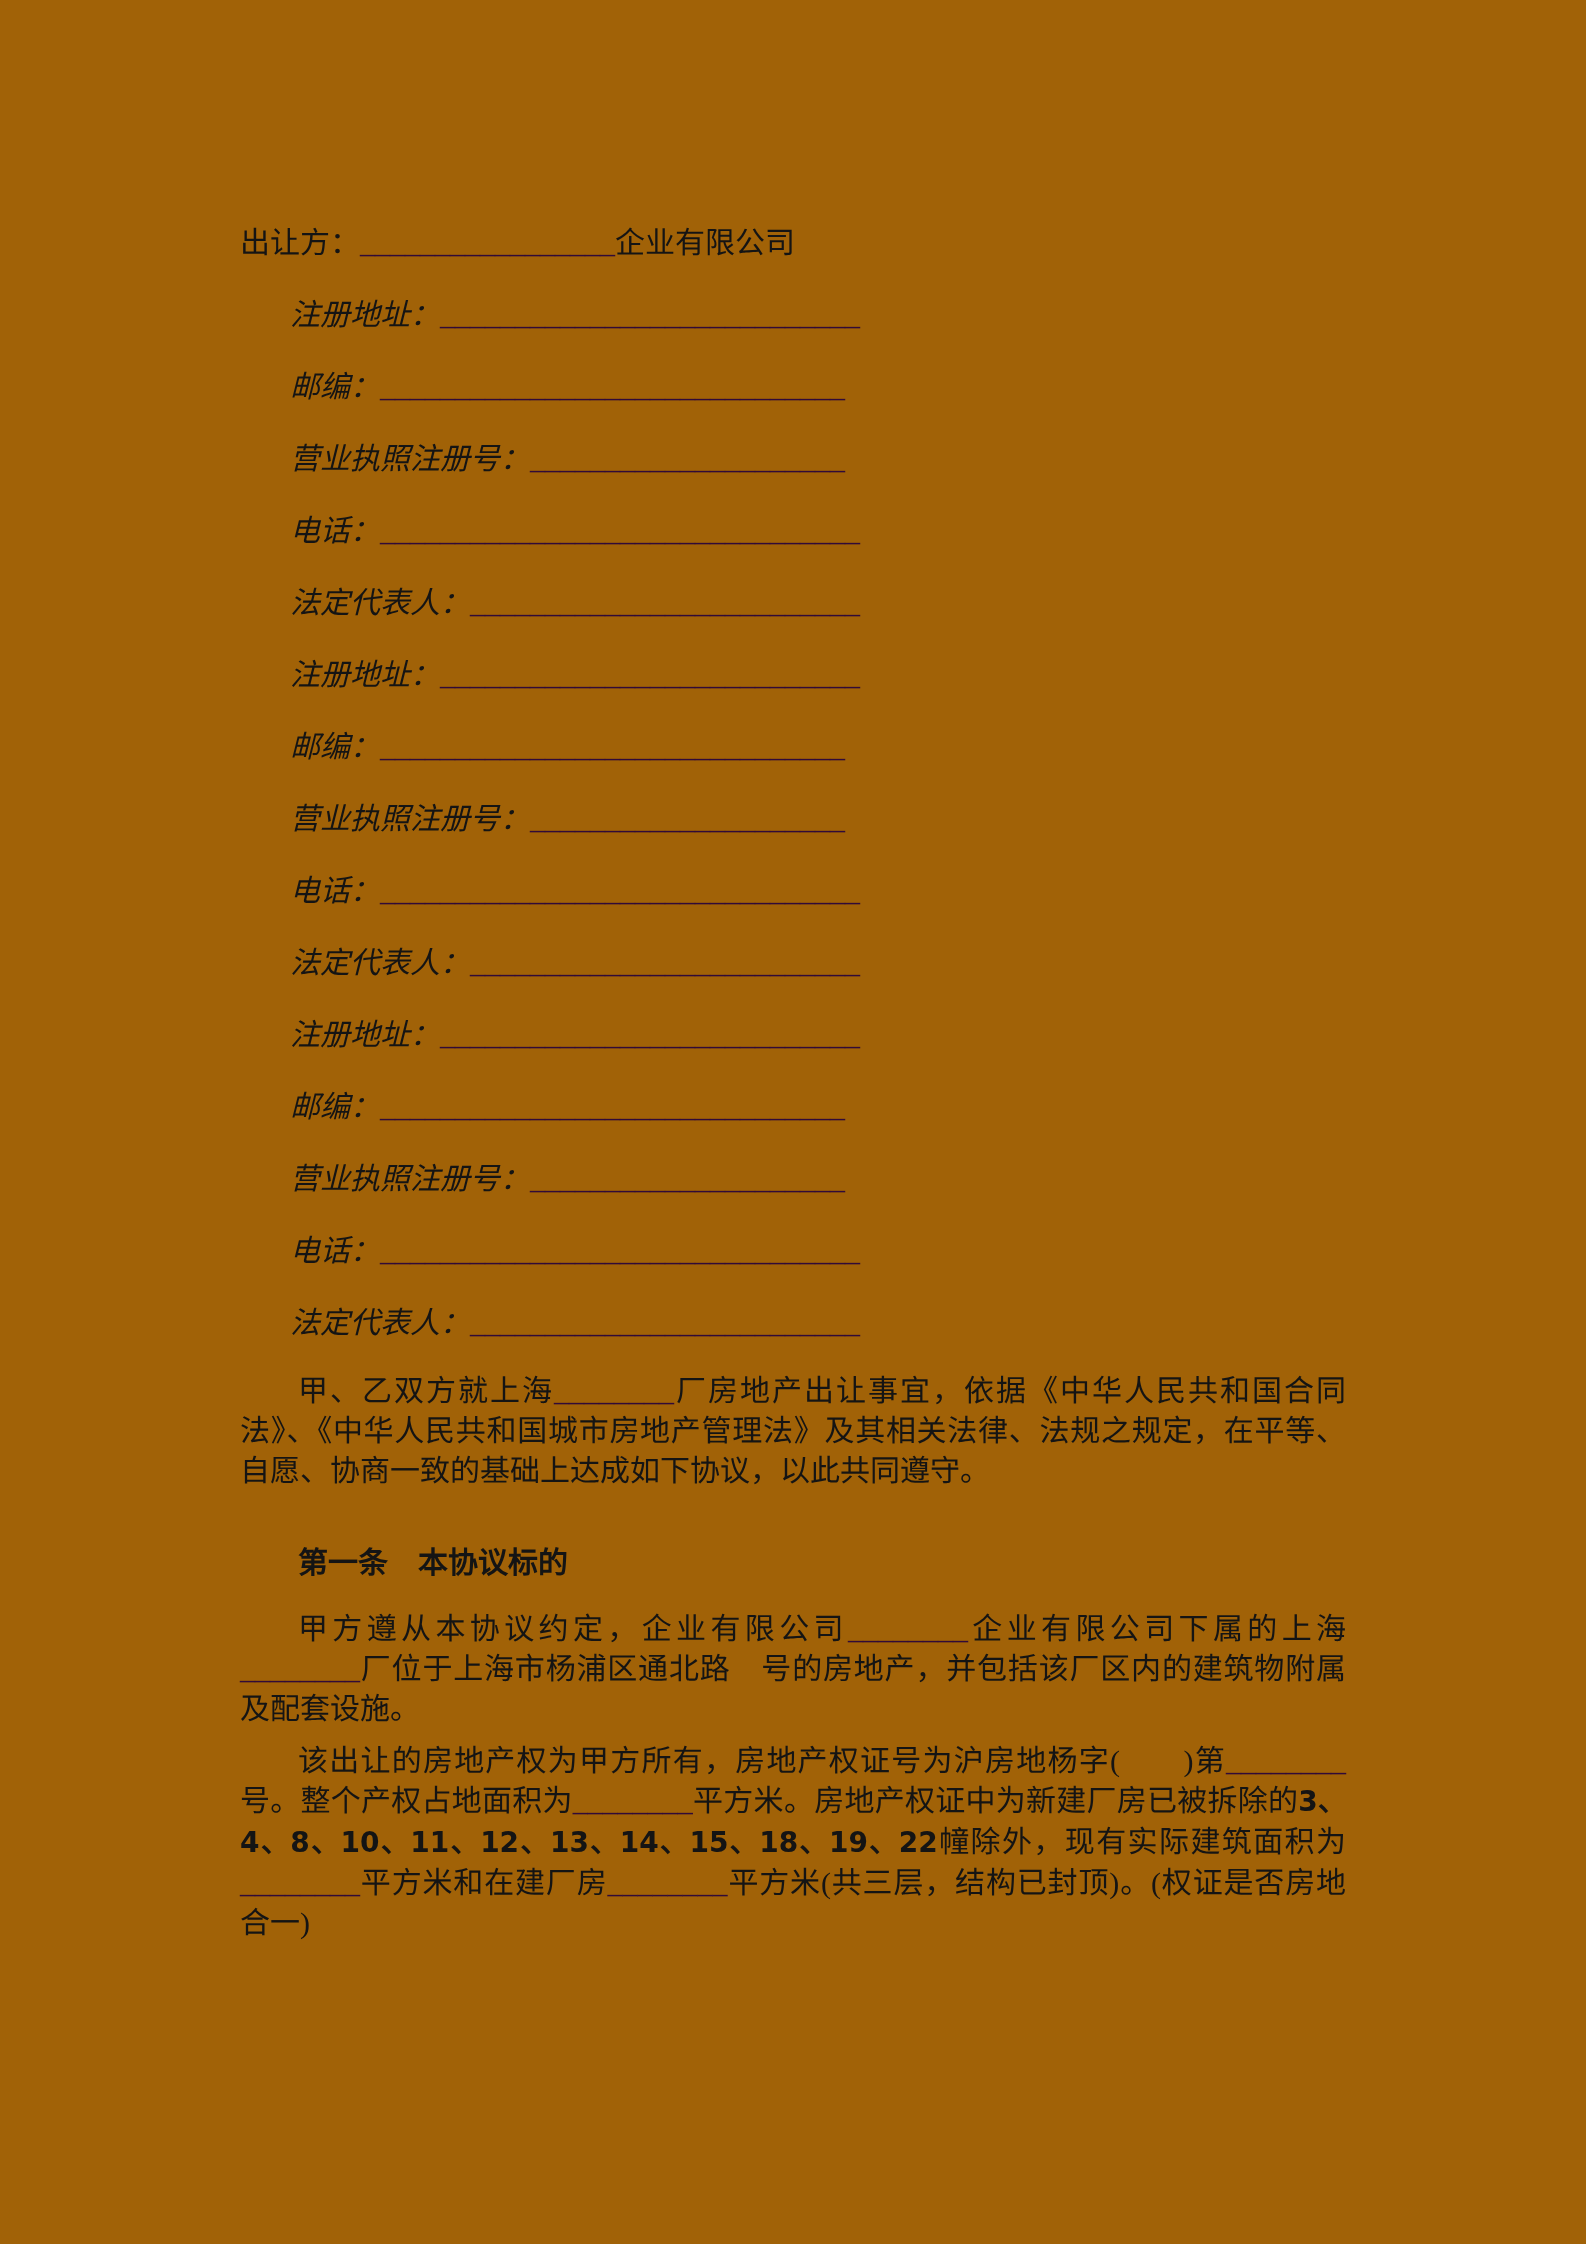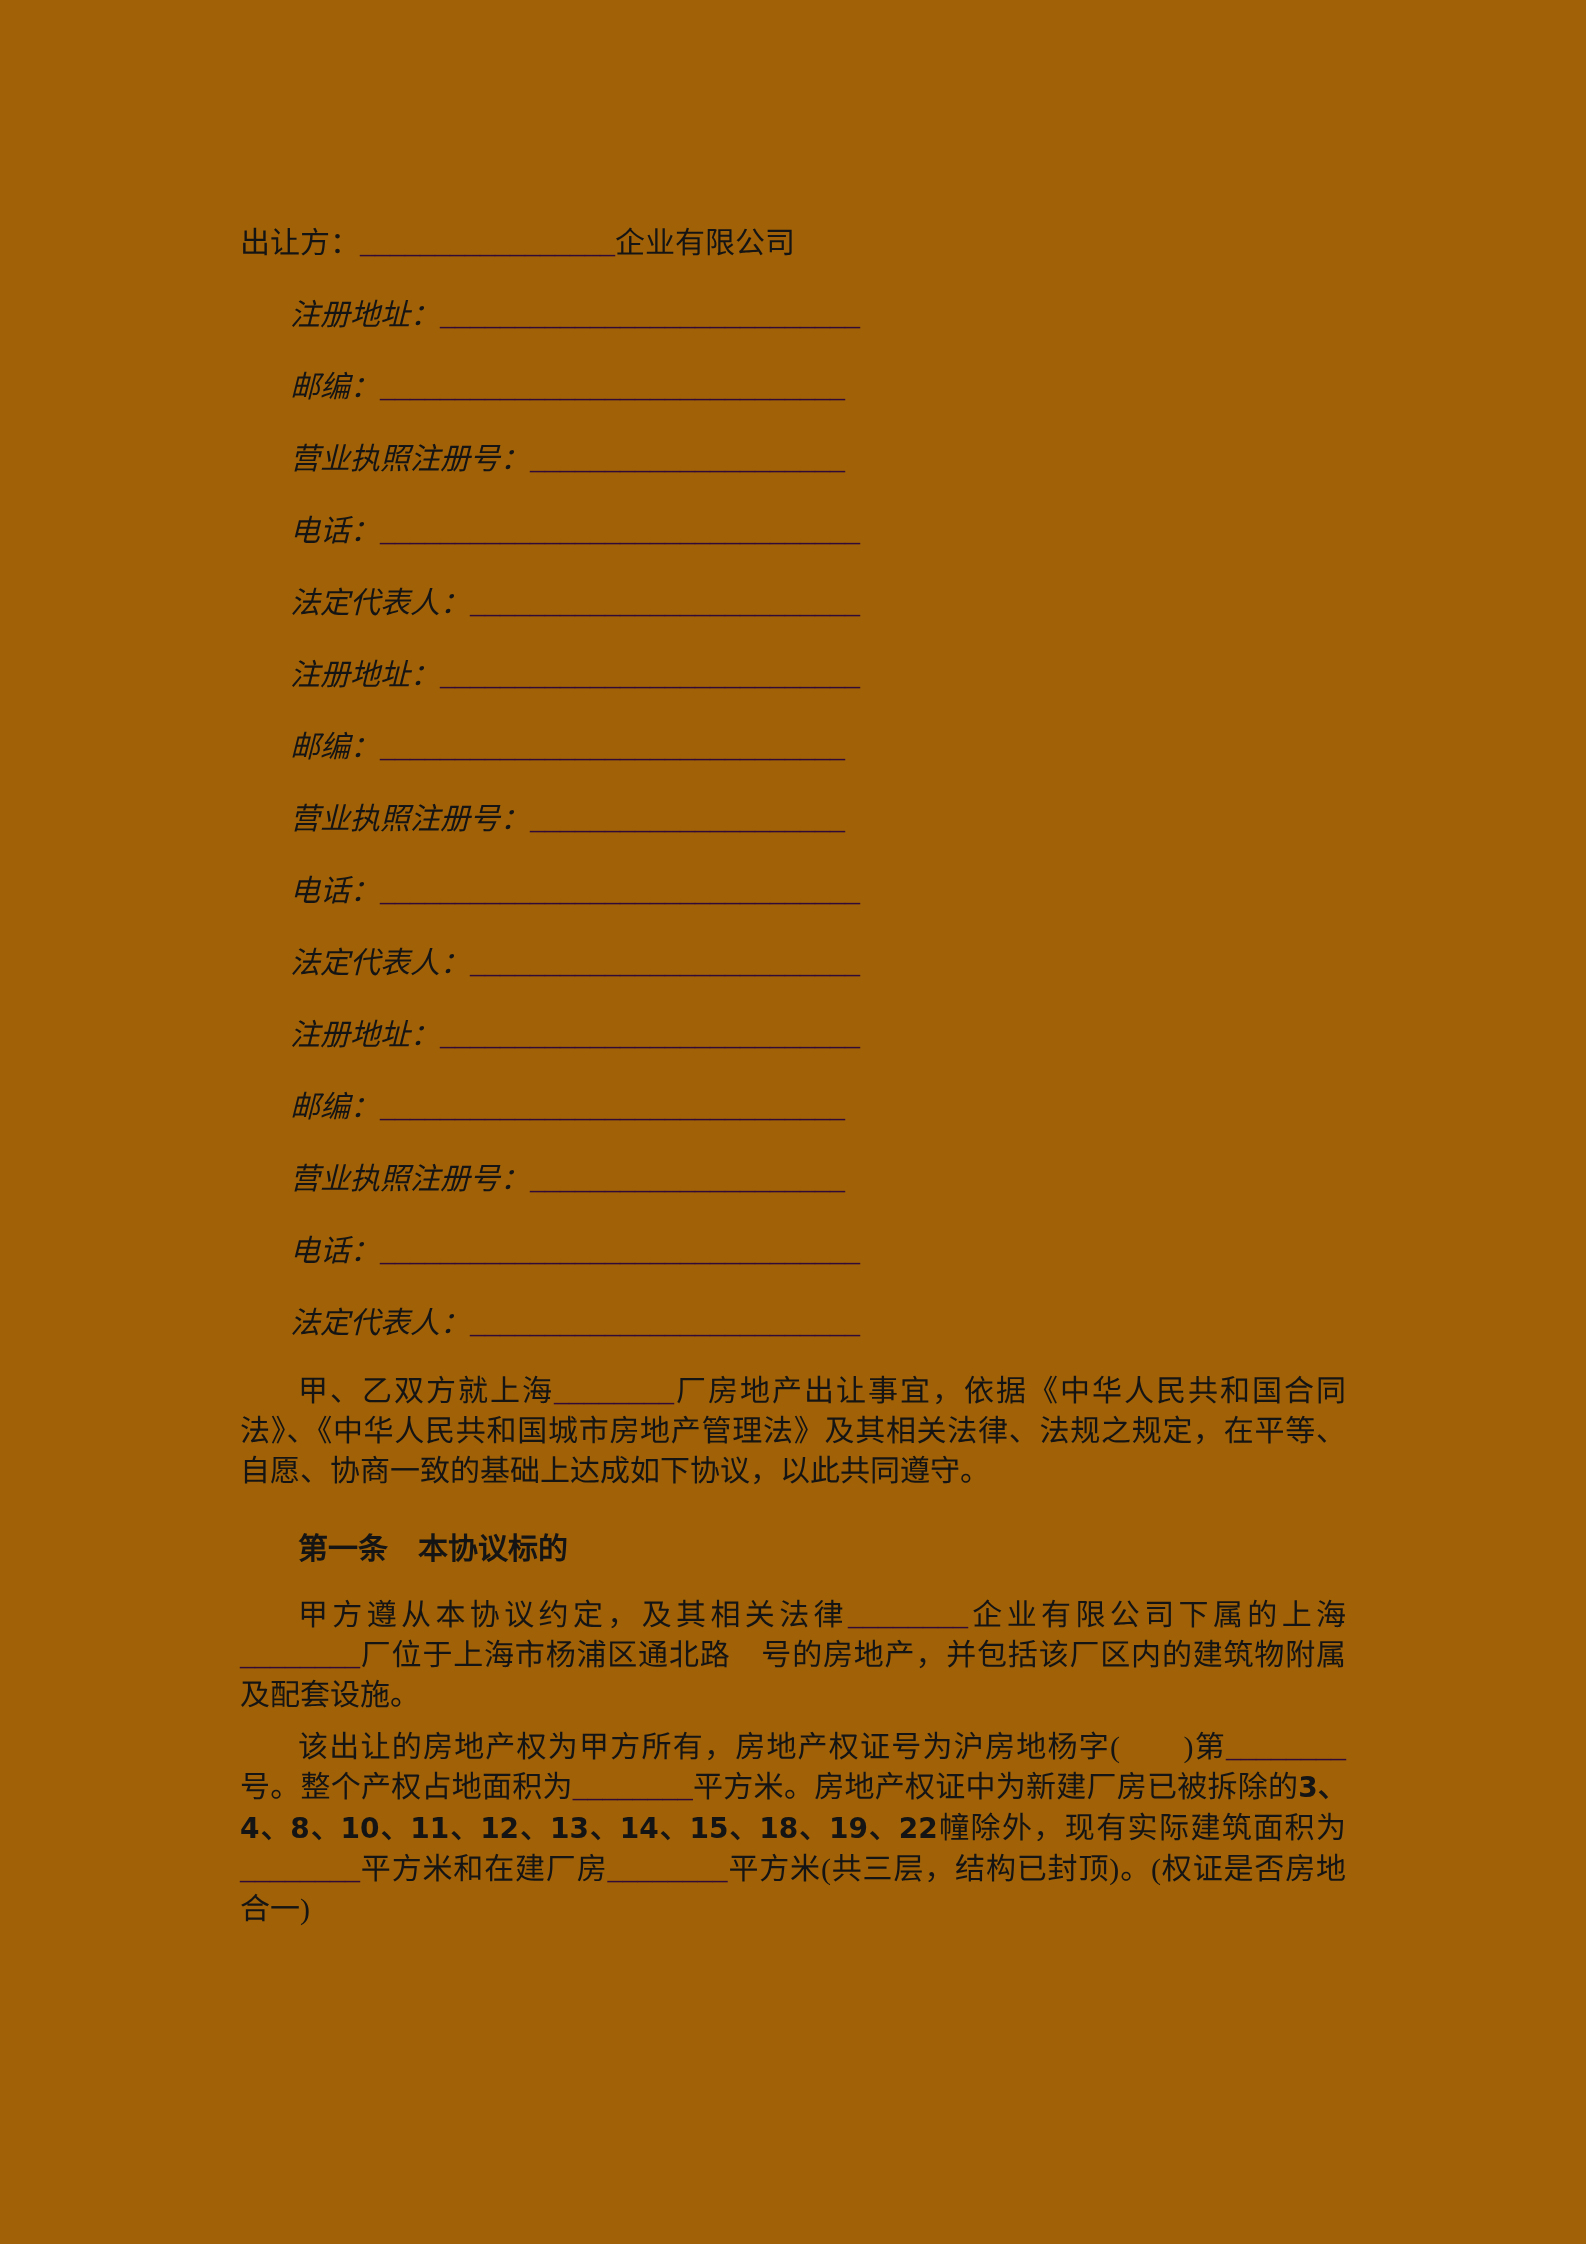--- a/index.html
+++ b/index.html
@@ -42,21 +42,21 @@
     margin-top: 12px;
   }
   .text-section p {
     margin: 12px 0;
     line-height: 40px;
     text-align: justify;
     text-indent: 58px;
   }
   .text-section p.heading {
     font-weight: bold;
-    margin: 38px 0 26px 0;
+    margin: 52px 0 26px 0;
   }
   .nums {
     font-family: "DejaVu Sans", "Liberation Sans", sans-serif;
     font-weight: 600;
     font-size: 28px;
   }
 </style>
 </head>
 <body>
 
@@ -75,16 +75,16 @@
       <div class="form-row indent"><span class="lbl">法定代表人：</span><span class="blank">__________________________</span></div>
       <div class="form-row indent"><span class="lbl">注册地址：</span><span class="blank">____________________________</span></div>
       <div class="form-row indent"><span class="lbl">邮编：</span><span class="blank">_______________________________</span></div>
       <div class="form-row indent"><span class="lbl">营业执照注册号：</span><span class="blank">_____________________</span></div>
       <div class="form-row indent"><span class="lbl">电话：</span><span class="blank">________________________________</span></div>
       <div class="form-row indent"><span class="lbl">法定代表人：</span><span class="blank">__________________________</span></div>
     </section>
   <section class="text-section" id="text-section">
       <p class="body"><span>甲、乙双方就上海</span><span class="blank">________</span><span>厂房地产出让事宜，依据《中华人民共和国合同法》、《中华人民共和国城市房地产管理法》及其相关法律、法规之规定，在平等、自愿、协商一致的基础上达成如下协议，以此共同遵守。</span></p>
       <p class="heading"><span>第一条　本协议标的</span></p>
-      <p class="body"><span>甲方遵从本协议约定，及其相关法律</span><span class="blank">________</span><span>企业有限公司下属的上海</span><span class="blank">________</span><span>厂位于上海市杨浦区通北路　号的房地产，并包括该厂区内的建筑物附属及配套设施。</span></p>
+      <p class="body"><span>甲方遵从本协议约定，企业有限公司</span><span class="blank">________</span><span>企业有限公司下属的上海</span><span class="blank">________</span><span>厂位于上海市杨浦区通北路　号的房地产，并包括该厂区内的建筑物附属及配套设施。</span></p>
       <p class="body"><span>该出让的房地产权为甲方所有，房地产权证号为沪房地杨字(　　)第</span><span class="blank">________</span><span>号。整个产权占地面积为</span><span class="blank">________</span><span>平方米。房地产权证中为新建厂房已被拆除的</span><span class="nums">3、4、8、10、11、12、13、14、15、18、19、22</span><span>幢除外，现有实际建筑面积为</span><span class="blank">________</span><span>平方米和在建厂房</span><span class="blank">________</span><span>平方米(共三层，结构已封顶)。(权证是否房地合一)</span></p>
     </section>
 </div>
 
 </body></html>

